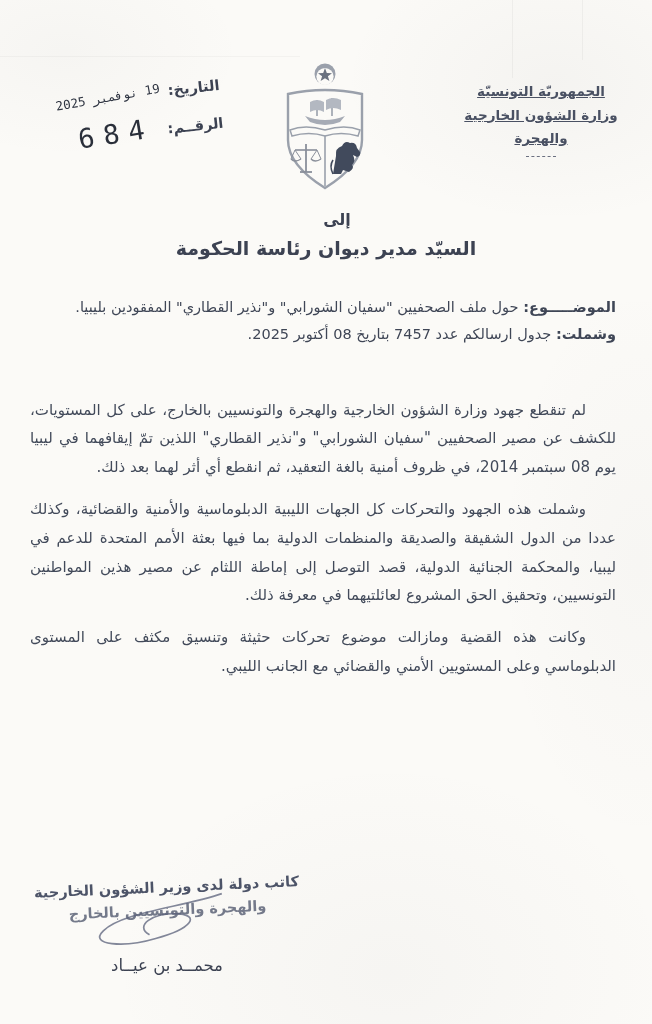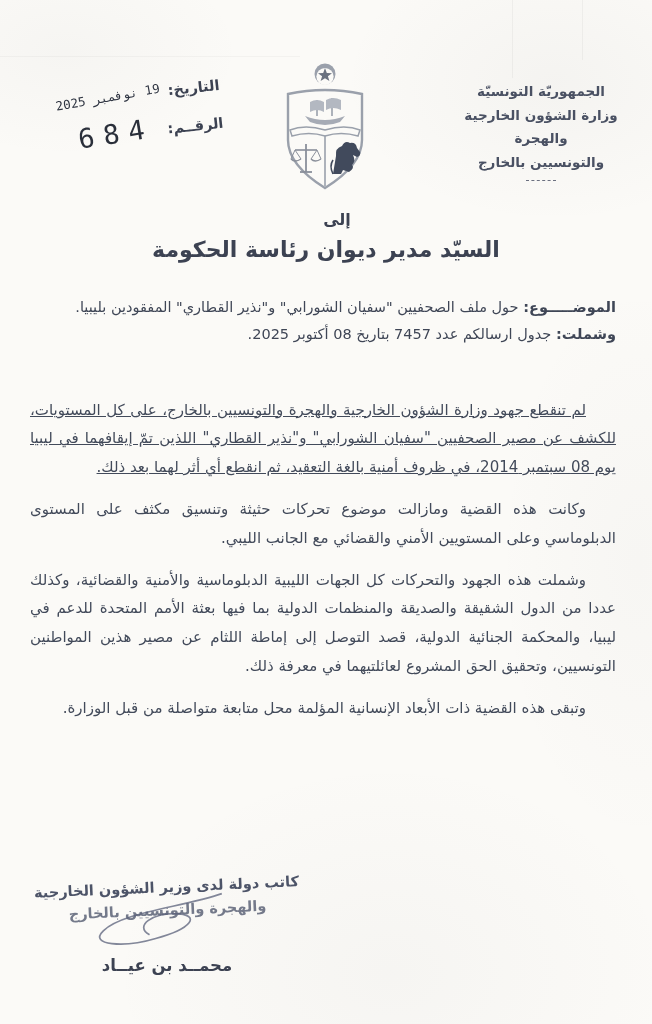--- a/index.html
+++ b/index.html
@@ -24,20 +24,21 @@
   .fold{position:absolute;background:rgba(90,90,90,0.06);pointer-events:none;}
   .fold.v1{left:512px;top:0;width:1px;height:78px;}
   .fold.v2{left:582px;top:0;width:1px;height:60px;}
   .fold.h1{left:0;top:56px;width:300px;height:1px;background:rgba(90,90,90,0.05);}
 
   
   .hdr-right{
     position:absolute;top:80px;right:6px;width:210px;
     text-align:center;font-weight:bold;font-size:13.5px;line-height:1.75;
     color:#4a5163;
+    text-decoration:underline;
   }
   .hdr-sep{width:30px;border-bottom:1px dashed #6b7080;margin:4px auto 5px auto;height:1px;}
   .hdr-office{font-weight:bold;font-size:13.5px;letter-spacing:3px;color:#4a5163;}
 
   .emblem{position:absolute;top:60px;left:50%;transform:translateX(-51%);}
 
   .hdr-left{
     position:absolute;top:88px;left:8px;width:215px;
     transform:rotate(-6deg);
     color:#3c4252;
@@ -51,60 +52,59 @@
   }
   .number-hand{
     font-family:"DejaVu Sans Mono", monospace;
     font-size:27px;color:#2a2f3a;letter-spacing:9px;
     transform:rotate(-3deg);margin-right:6px;
   }
 
   
   .recipient{position:absolute;top:210px;left:0;right:0;text-align:center;color:#3c4252;}
   .recipient .to{font-weight:bold;font-size:16px;margin-bottom:8px;margin-left:22px;}
-  .recipient .who{font-weight:bold;font-size:22px;}
+  .recipient .who{font-weight:bold;font-size:19px;}
 
   
   .content{position:absolute;top:294px;right:36px;left:30px;}
   .meta-line{font-size:14.5px;line-height:1.85;color:#3f4656;}
   .meta-line .u{font-weight:bold;}
   .meta-line .c{font-weight:bold;}
   .body-par{
     font-size:15px;line-height:1.92;color:#424a5a;
     text-align:justify;text-indent:30px;margin:0 0 13px 0;
   }
-  .gap-top{margin-top:48px;text-decoration:underline;}
+  .gap-top{margin-top:48px;}
 
   
   .sig{position:absolute;top:876px;left:22px;width:290px;text-align:center;}
   .sig-stamp{
     position:relative;
     font-weight:bold;font-size:14.5px;line-height:1.6;color:#4d5468;
     transform:rotate(-2.5deg);
   }
   .sig-stamp .l2{color:#5d6478;opacity:.85;}
   .sig-scribble{position:absolute;top:14px;left:40px;pointer-events:none;}
   .sig-name{
-    margin-top:34px;font-weight:bold;font-size:16.5px;color:#3c4252;
+    margin-top:34px;font-weight:normal;font-size:16.5px;color:#3c4252;
     letter-spacing:1px;
   }
 </style>
 </head>
 <body>
 
 <div class="page">
 
   <div class="fold v1"></div>
   <div class="fold v2"></div>
   <div class="fold h1"></div>
 
   <div class="hdr-right">
     <div>الجمهوريّة التونسيّة</div>
     <div>وزارة الشؤون الخارجية والهجرة</div>
-    <div>والتونسيين بالخارج</div>
     <div class="hdr-sep"></div>
   </div>
 
   <div class="emblem">
     <svg width="100" height="140" viewBox="0 0 100 140">
 
       <circle cx="50" cy="14" r="10.5" fill="#9aa0ab"></circle>
       <circle cx="50" cy="16.5" r="8.6" fill="#fbfaf7"></circle>
       <path d="M50 8 L51.8 13 L57 13.2 L52.9 16.2 L54.4 21 L50 18.2 L45.6 21 L47.1 16.2 L43 13.2 L48.2 13 Z" fill="#6b7280"></path>
 
@@ -153,23 +153,22 @@
 
   <div class="content">
     <div class="meta-line">
       <span class="u">الموضـــــوع</span><span class="c">:</span><span> حول ملف الصحفيين "سفيان الشورابي" و"نذير القطاري" المفقودين بليبيا.</span>
     </div>
     <div class="meta-line">
       <span class="u">وشملت</span><span class="c">:</span><span> جدول ارسالكم عدد 7457 بتاريخ 08 أكتوبر 2025.</span>
     </div>
 
     <p class="body-par gap-top">لم تنقطع جهود وزارة الشؤون الخارجية والهجرة والتونسيين بالخارج، على كل المستويات، للكشف عن مصير الصحفيين "سفيان الشورابي" و"نذير القطاري" اللذين تمّ إيقافهما في ليبيا يوم 08 سبتمبر 2014، في ظروف أمنية بالغة التعقيد، ثم انقطع أي أثر لهما بعد ذلك.</p>
+    <p class="body-par">وشملت هذه الجهود والتحركات كل الجهات الليبية الدبلوماسية والأمنية والقضائية، وكذلك عددا من الدول الشقيقة والصديقة والمنظمات الدولية بما فيها بعثة الأمم المتحدة للدعم في ليبيا، والمحكمة الجنائية الدولية، قصد التوصل إلى إماطة اللثام عن مصير هذين المواطنين التونسيين، وتحقيق الحق المشروع لعائلتيهما في معرفة ذلك.</p>
     <p class="body-par">وكانت هذه القضية ومازالت موضوع تحركات حثيثة وتنسيق مكثف على المستوى الدبلوماسي وعلى المستويين الأمني والقضائي مع الجانب الليبي.</p>
-    <p class="body-par">وشملت هذه الجهود والتحركات كل الجهات الليبية الدبلوماسية والأمنية والقضائية، وكذلك عددا من الدول الشقيقة والصديقة والمنظمات الدولية بما فيها بعثة الأمم المتحدة للدعم في ليبيا، والمحكمة الجنائية الدولية، قصد التوصل إلى إماطة اللثام عن مصير هذين المواطنين التونسيين، وتحقيق الحق المشروع لعائلتيهما في معرفة ذلك.</p>
-    <p class="body-par">وتبقى هذه القضية ذات الأبعاد الإنسانية المؤلمة محل متابعة متواصلة من قبل الوزارة.</p>
   </div>
 
   <div class="sig">
     <div class="sig-stamp">
       <div>كاتب دولة لدى وزير الشؤون الخارجية</div>
       <div class="l2">والهجرة والتونسيين بالخارج</div>
       <svg class="sig-scribble" width="190" height="60" viewBox="0 0 190 60">
         <path d="M160 6 C120 18 60 20 40 38 C24 52 60 56 92 48 C128 40 140 26 112 24 C92 22 70 34 86 44" fill="none" stroke="#59607a" stroke-width="1.7" opacity="0.75"></path>
       </svg>
     </div>

